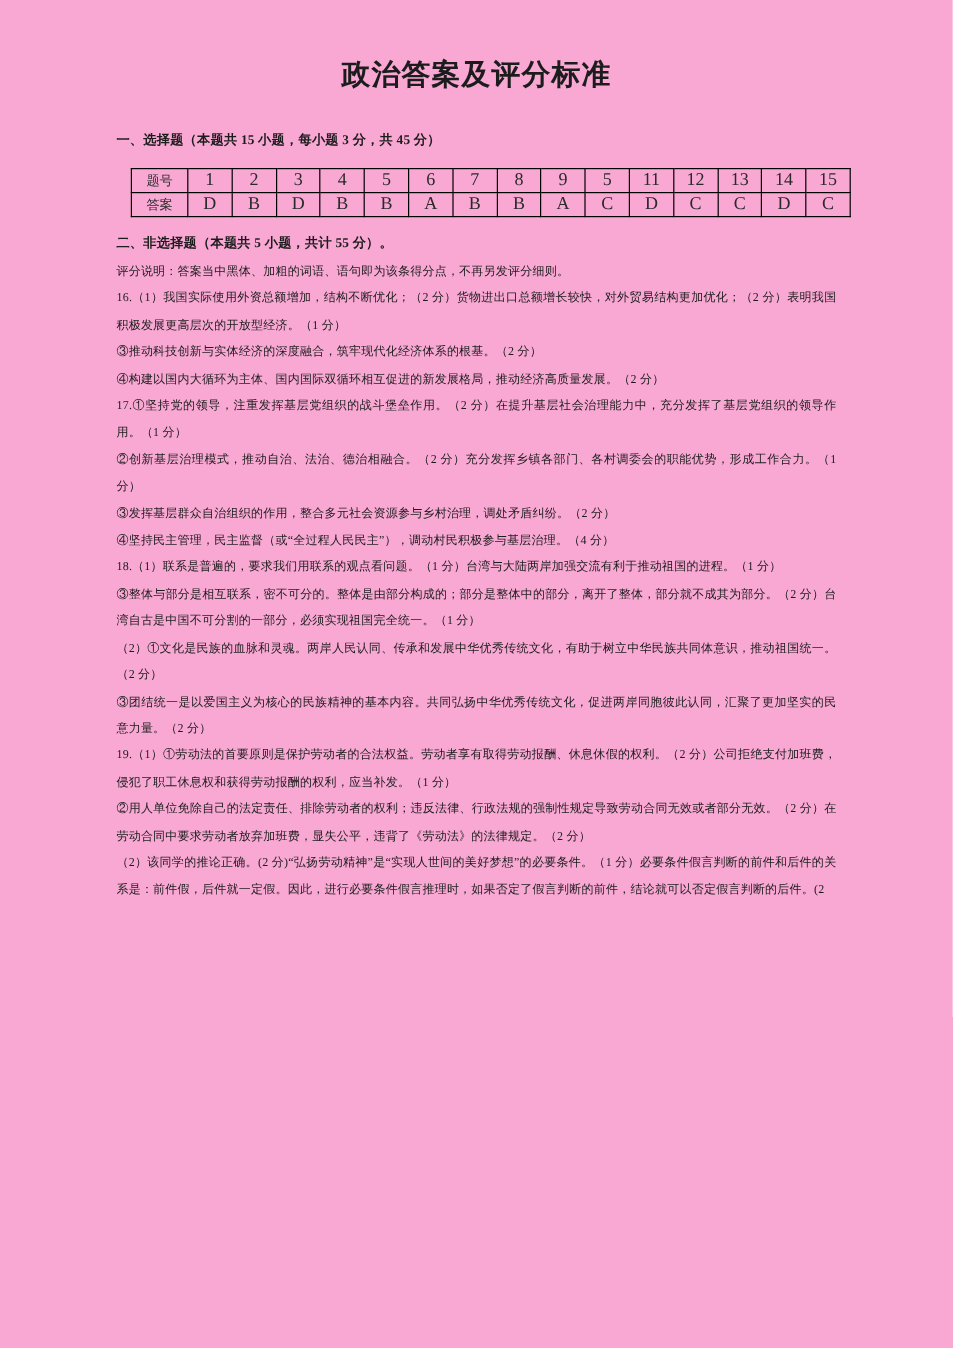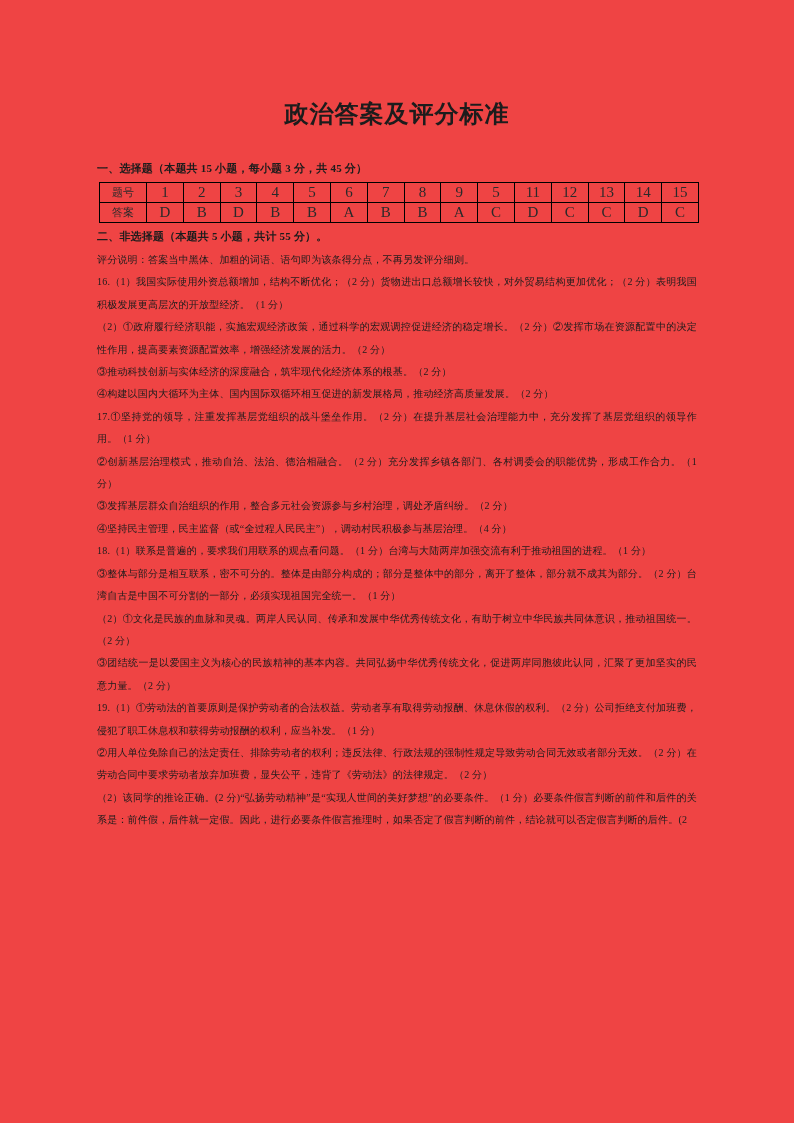--- a/index.html
+++ b/index.html
@@ -1,24 +1,24 @@
 <!DOCTYPE html>
 <html><head>
 <meta charset="utf-8">
 <style>
   * { box-sizing: border-box; }
   html, body { margin: 0; padding: 0; background: #ffffff; }
   .page {
     width: 794px;
     height: 1123px;
     margin: 0 auto;
-    background: #ef4444;
+    background: #f9a8d4;
     font-family: "Liberation Serif", "DejaVu Serif", serif;
     color: #1c1c1c;
-    padding: 100px 97px 0 97px;
+    padding: 49px 97px 0 97px;
     overflow: hidden;
   }
   .doc-title {
     font-size: 24px;
     font-weight: bold;
     text-align: center;
     margin: 0 0 30px 0;
     line-height: 28px;
     letter-spacing: 1px;
   }
@@ -28,21 +28,21 @@
     line-height: 21px;
     margin: 0;
     letter-spacing: 0.2px;
   }
   .section-heading.first { margin-bottom: 3px; }
   .section-heading.second { margin: 3px 0 2px 0; }
   table.answer-table {
     width: 100%;
     border-collapse: collapse;
     table-layout: fixed;
-    margin: 2px;
+    margin: 12px;
     border: 1.5px solid #000;
   }
   table.answer-table td {
     border: 1px solid #000;
     text-align: center;
     vertical-align: middle;
     height: 20px;
     font-size: 15px;
     padding: 0;
     color: #2a2a2a;
@@ -107,21 +107,20 @@
         <td>C</td>
       </tr>
     </tbody>
   </table>
 
   <h2 class="section-heading second">二、非选择题（本题共 5 小题，共计 55 分）。</h2>
 
   <div class="body-text">
     <p>评分说明：答案当中黑体、加粗的词语、语句即为该条得分点，不再另发评分细则。</p>
     <p>16.（1）我国实际使用外资总额增加，结构不断优化；（2 分）货物进出口总额增长较快，对外贸易结构更加优化；（2 分）表明我国积极发展更高层次的开放型经济。（1 分）</p>
-    <p>（2）①政府履行经济职能，实施宏观经济政策，通过科学的宏观调控促进经济的稳定增长。（2 分）②发挥市场在资源配置中的决定性作用，提高要素资源配置效率，增强经济发展的活力。（2 分）</p>
     <p>③推动科技创新与实体经济的深度融合，筑牢现代化经济体系的根基。（2 分）</p>
     <p>④构建以国内大循环为主体、国内国际双循环相互促进的新发展格局，推动经济高质量发展。（2 分）</p>
     <p>17.①坚持党的领导，注重发挥基层党组织的战斗堡垒作用。（2 分）在提升基层社会治理能力中，充分发挥了基层党组织的领导作用。（1 分）</p>
     <p>②创新基层治理模式，推动自治、法治、德治相融合。（2 分）充分发挥乡镇各部门、各村调委会的职能优势，形成工作合力。（1 分）</p>
     <p>③发挥基层群众自治组织的作用，整合多元社会资源参与乡村治理，调处矛盾纠纷。（2 分）</p>
     <p>④坚持民主管理，民主监督（或“全过程人民民主”），调动村民积极参与基层治理。（4 分）</p>
     <p>18.（1）联系是普遍的，要求我们用联系的观点看问题。（1 分）台湾与大陆两岸加强交流有利于推动祖国的进程。（1 分）</p>
     <p>③整体与部分是相互联系，密不可分的。整体是由部分构成的；部分是整体中的部分，离开了整体，部分就不成其为部分。（2 分）台湾自古是中国不可分割的一部分，必须实现祖国完全统一。（1 分）</p>
     <p>（2）①文化是民族的血脉和灵魂。两岸人民认同、传承和发展中华优秀传统文化，有助于树立中华民族共同体意识，推动祖国统一。（2 分）</p>
     <p>③团结统一是以爱国主义为核心的民族精神的基本内容。共同弘扬中华优秀传统文化，促进两岸同胞彼此认同，汇聚了更加坚实的民意力量。（2 分）</p>

